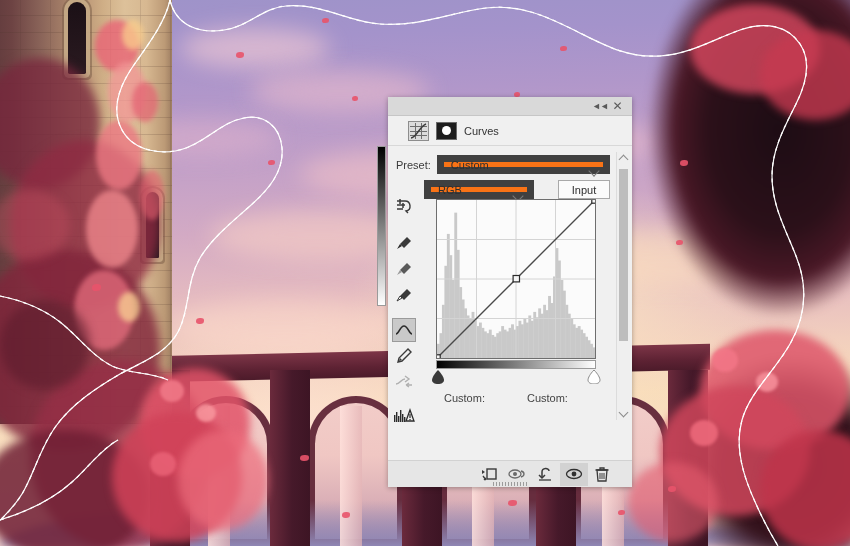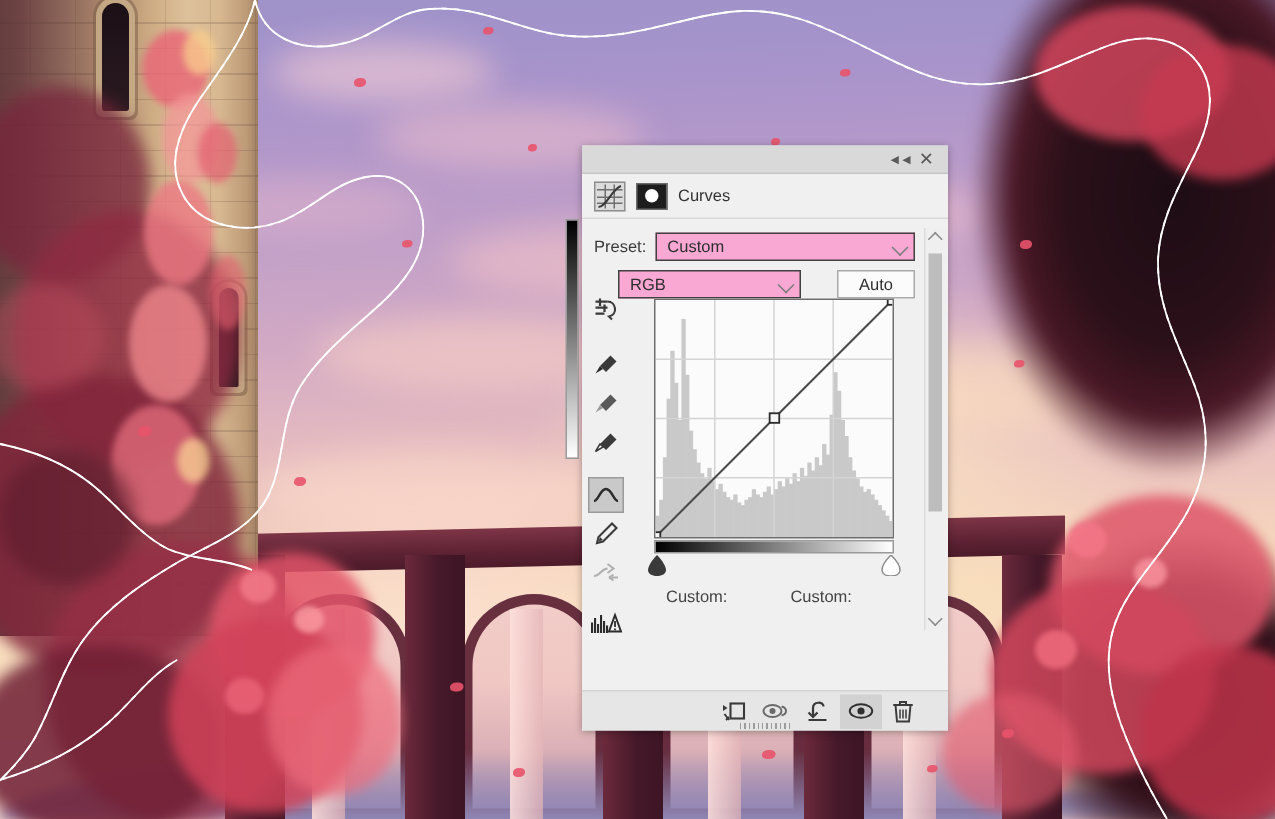--- a/index.html
+++ b/index.html
@@ -137,50 +137,50 @@
   .tab{
     padding:0 12px;display:flex;align-items:center;font-size:11px;color:#333;
     background:#f0f0f0;border-right:1px solid #cdcdcd;cursor:pointer;
   }
   .menu-ic{
     position:absolute;right:6px;top:5px;width:13px;height:11px;cursor:pointer;
     background:repeating-linear-gradient(180deg,#5d5d5d 0 2px, rgba(0,0,0,0) 2px 4px);
   }
 
   .adjhead{
-    height:29px;display:flex;align-items:center;gap:7px;padding:0 8px;
+    height:29px;display:flex;align-items:center;gap:7px;padding:0 20px;
     background:#f0f0f0;border-bottom:1px solid #d8d8d8;
   }
   .adj-ic{
     width:19px;height:18px;border:1px solid #8d8d8d;background:#dcdcdc;
     position:relative;overflow:hidden;flex:0 0 auto;
   }
   .adj-ic i{position:absolute;background:#6e6e6e;}
   .mask-ic{
     width:19px;height:16px;background:#1d1d1d;border:1px solid #6a6a6a;
     display:flex;align-items:center;justify-content:center;flex:0 0 auto;
   }
   .mask-ic b{display:block;width:9px;height:9px;border-radius:50%;background:#fff;}
   .adjname{font-size:11px;color:#333;}
 
   .body{position:relative;height:305px;background:#f0f0f0;}
 
   .presetrow{display:flex;align-items:center;gap:6px;padding:9px 22px 0 8px;}
   .presetlabel{font-size:11px;color:#3b3b3b;}
   .select{
-    position:relative;height:19px;background:#f9a8d4;border:1px solid #404040;
+    position:relative;height:19px;background:#f97316;border:7px solid #404040;
     display:flex;align-items:center;padding:0 18px 0 7px;font-size:11px;color:#2e2e2e;
     cursor:pointer;box-sizing:border-box;
   }
   .select .chev{
     position:absolute;right:5px;top:5px;width:7px;height:7px;
     border-left:1.4px solid #7a7a7a;border-bottom:1.4px solid #7a7a7a;
     transform:rotate(-45deg);
   }
-  .row2{display:flex;align-items:center;gap:24px;padding:6px 22px 0 24px;}
+  .row2{display:flex;align-items:center;gap:24px;padding:6px 22px 0 36px;}
   .autobtn{
     height:19px;min-width:52px;background:#fbfbfb;border:1px solid #a9a9a9;
     display:flex;align-items:center;justify-content:center;font-size:11px;color:#2e2e2e;
     cursor:pointer;box-sizing:border-box;
   }
 
   
   .tools{position:absolute;left:0;top:24px;width:33px;}
   .tool{
     width:24px;height:24px;margin:2px 0 2px 4px;display:flex;align-items:center;justify-content:center;
@@ -407,21 +407,21 @@
           <span class="chev"></span>
         </div>
       </div>
 
       <div class="row2">
         <div class="select" style="flex:1;">
           <span>RGB</span>
           <span class="chev"></span>
         </div>
         <div class="autobtn">
-          <span>Auto</span>
+          <span>Input</span>
         </div>
       </div>
 
       <div class="tools">
         <div class="tool" style="margin-top:24px;">
           <svg width="20" height="20" viewBox="0 0 20 20">
             <path d="M3,5 h8 M3,9 h8 M3,13 h6" stroke="#3a3a3a" stroke-width="1.5" fill="none"></path>
             <path d="M6,3 v5 M9,7 v5" stroke="#3a3a3a" stroke-width="1.5" fill="none"></path>
             <path d="M11,5 C17,5 18,14 12,15 L14,17" stroke="#3a3a3a" stroke-width="1.4" fill="none"></path>
           </svg>

